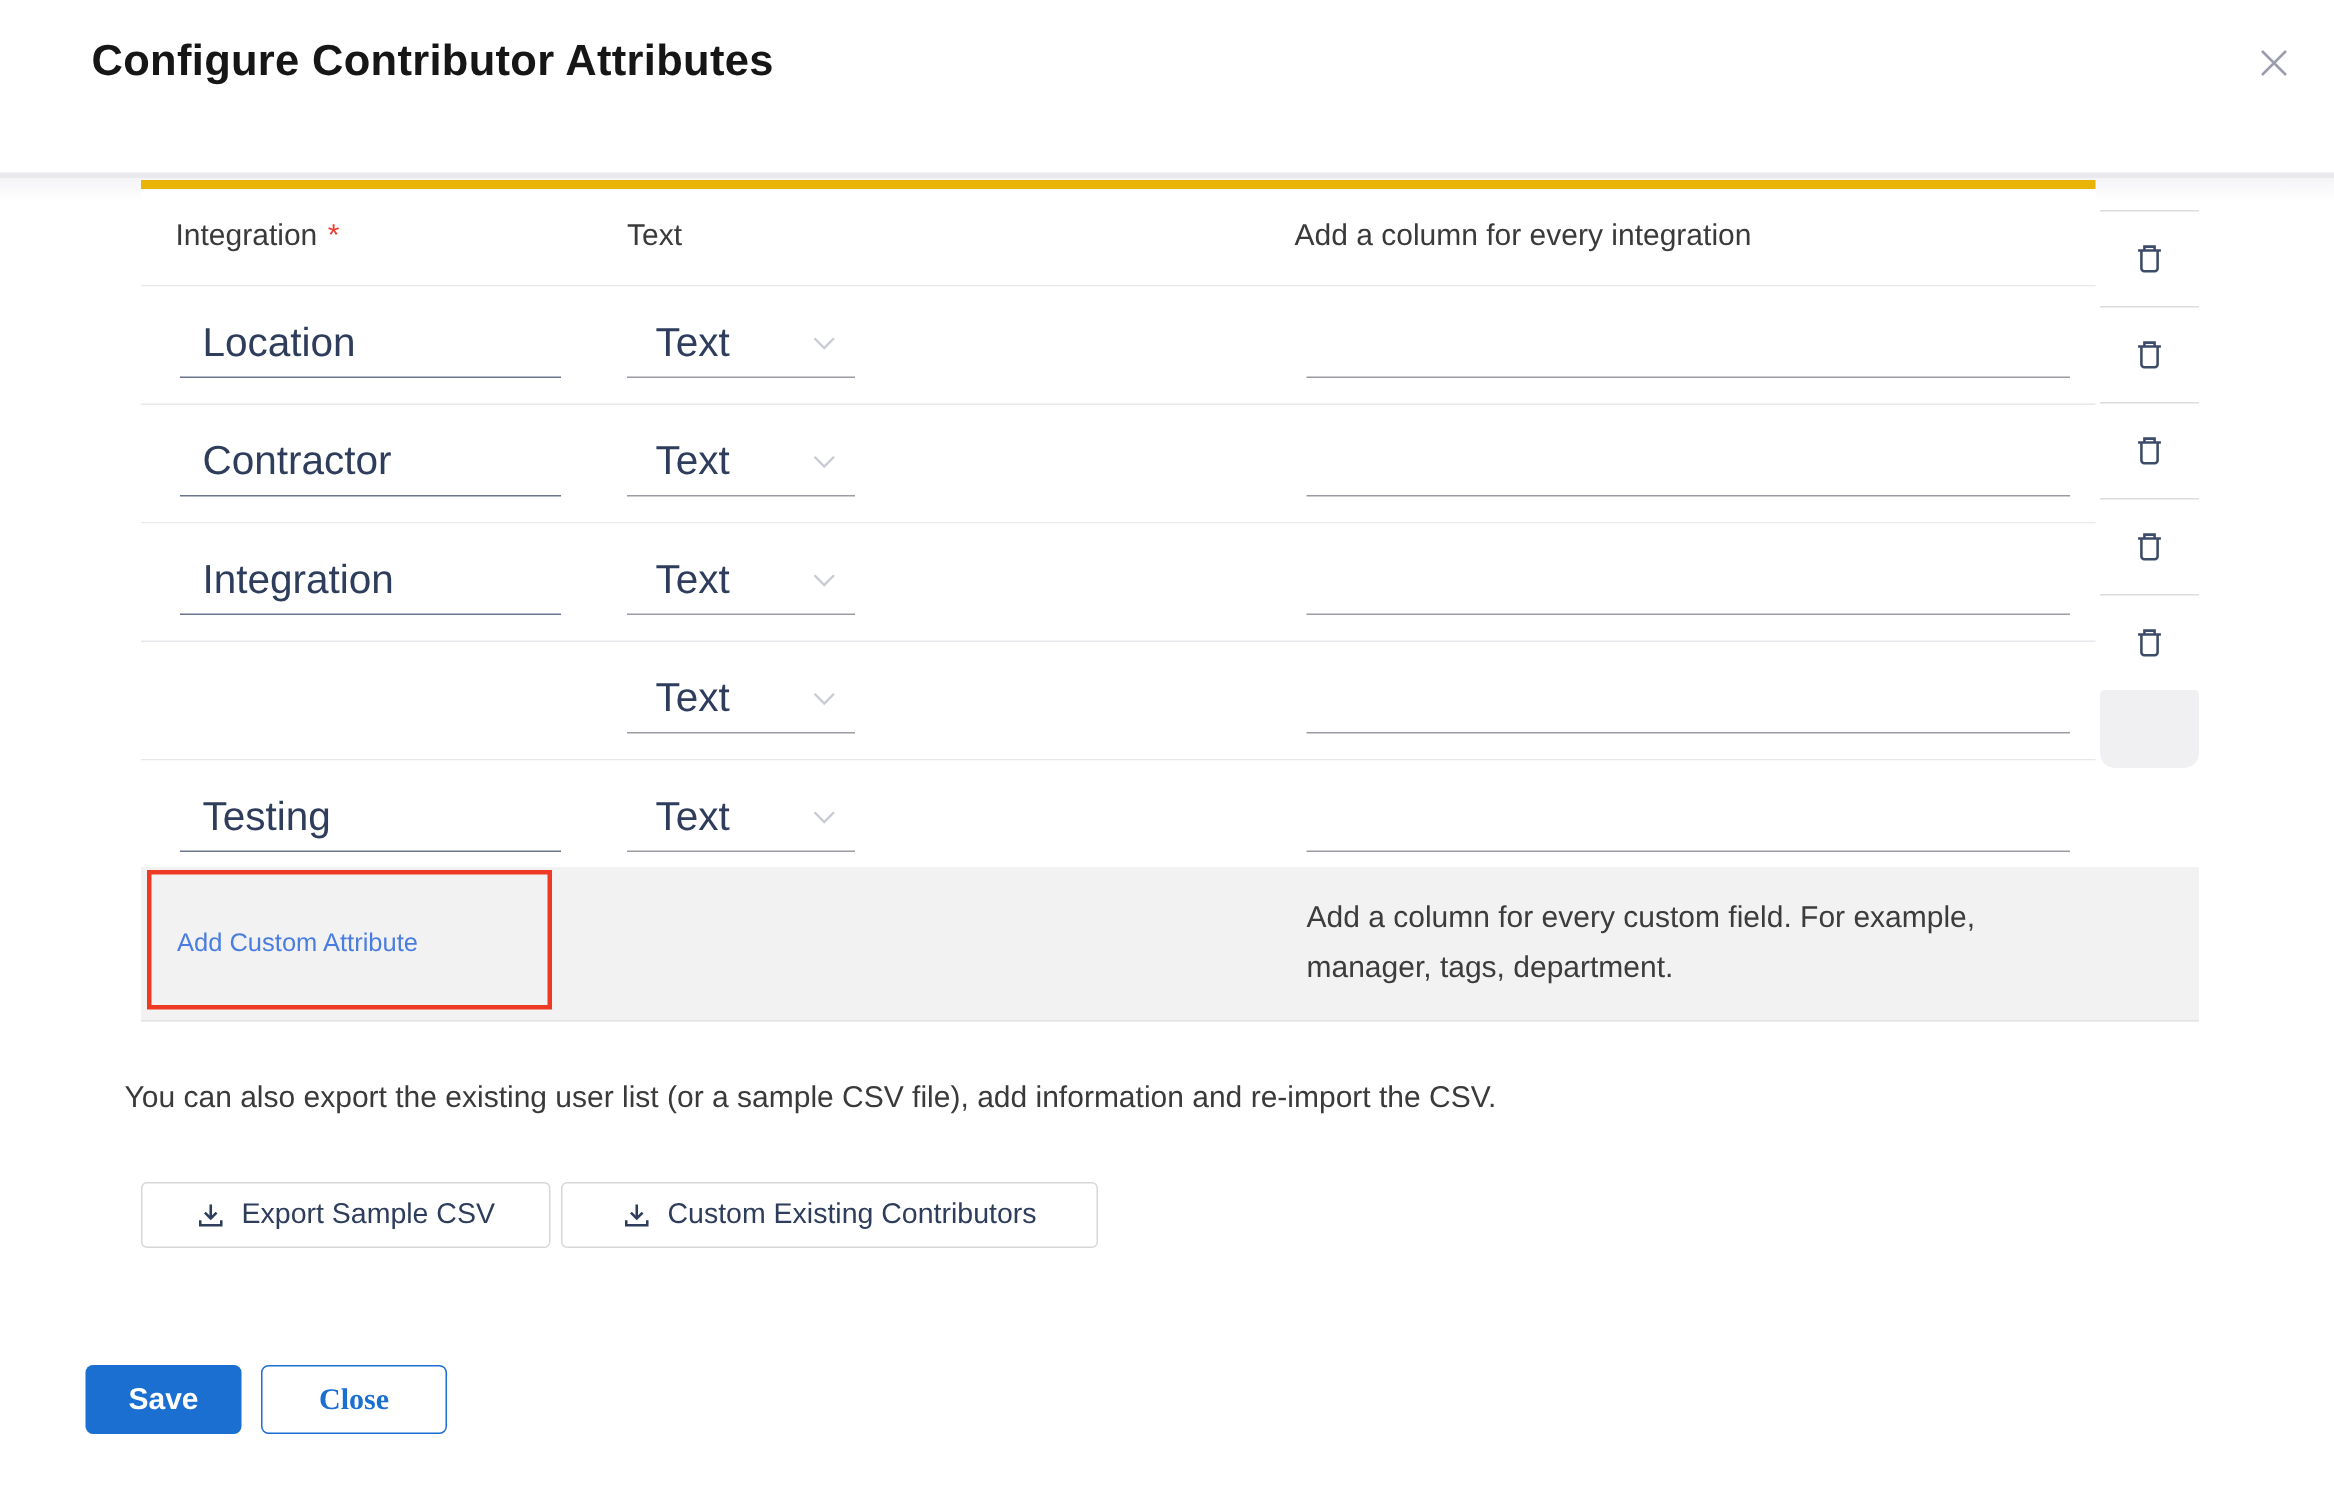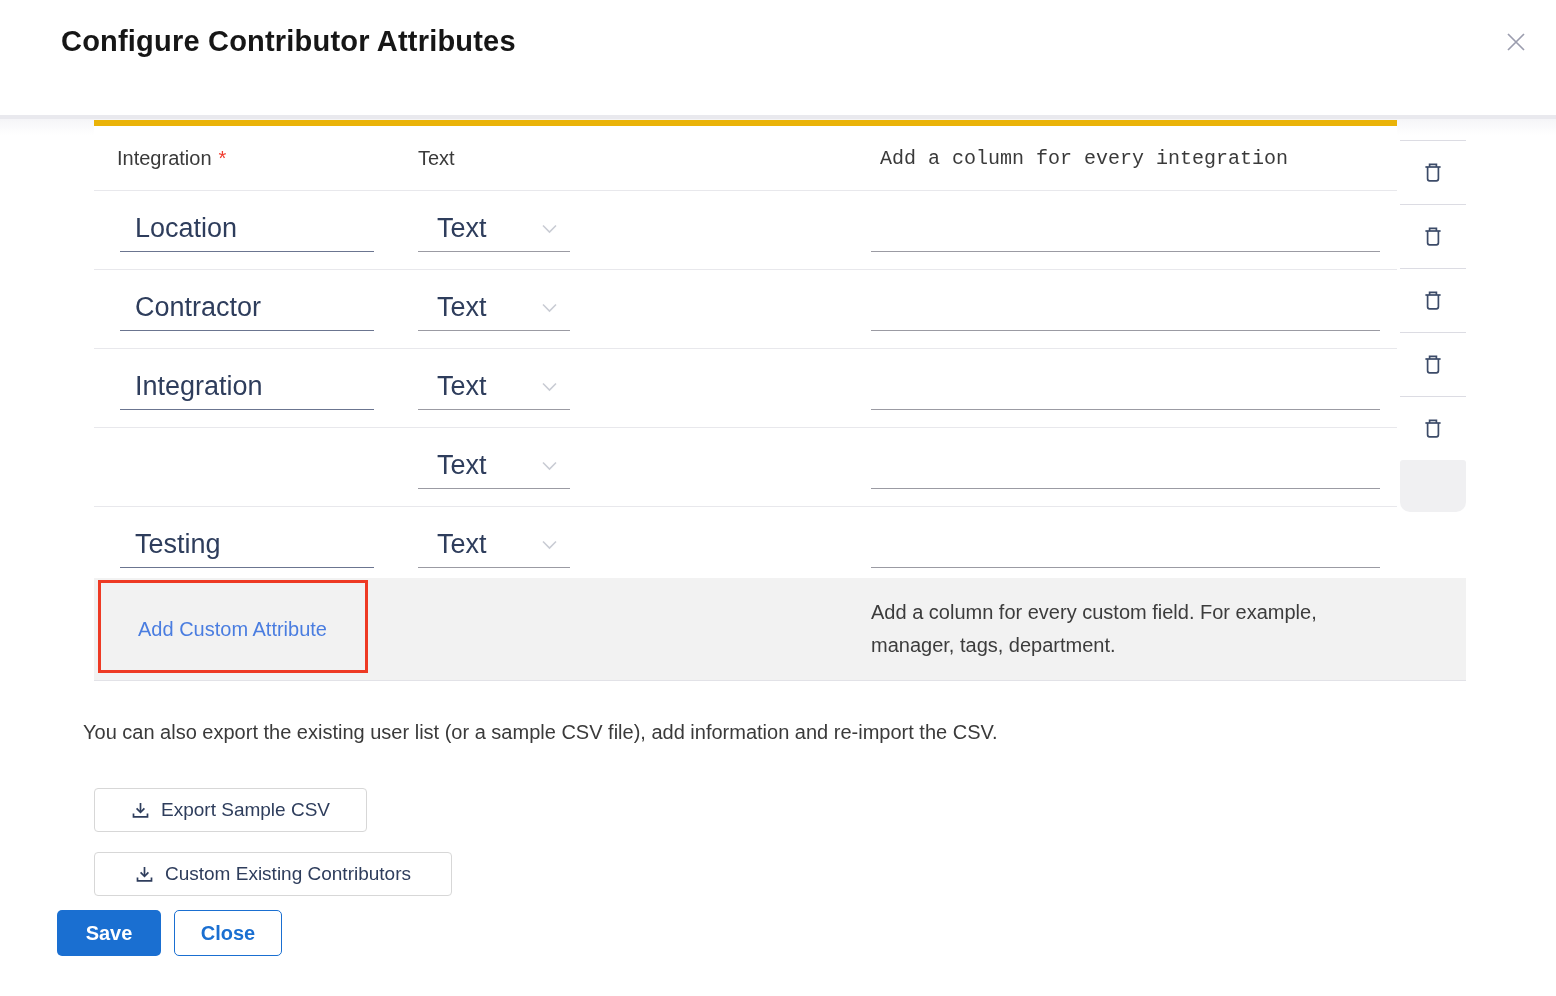--- a/index.html
+++ b/index.html
@@ -32,64 +32,64 @@
   .row { position:relative; border-bottom:1px solid #e8e8ec; background:#fff; }
   .row-integration { height:65px; }
   .row-attr { height:79px; }
   .row-attr.short { height:76px; border-bottom:none; }
 
   .int-name { position:absolute; left:23px; top:50%; transform:translateY(-50%);
     font-size:20px; color:#3a3a3a; }
   .req { color:var(--required-red, #f03b2e); margin-left:7px; font-size:20px; }
   .int-type { position:absolute; left:324px; top:50%; transform:translateY(-50%);
     font-size:20px; color:#3a3a3a; }
-  .int-desc { position:absolute; left:786px; top:50%; transform:translateY(-50%);
-    font-size:20px; color:#3a3a3a;font-family:Liberation Mono, monospace; }
+  .int-desc { position:absolute; left:769px; top:50%; transform:translateY(-50%);
+    font-size:20px; color:#3a3a3a; }
 
   .ucell { position:absolute; top:15px; height:46px; display:flex; align-items:center;
     font-size:27px; color:#2e3d5c; cursor:text; }
   .cell-name  { left:26px;  width:254px; border-bottom:1px solid #6b7590; padding-left:15px; }
   .cell-type  { left:324px; width:152px; border-bottom:1px solid #9b9ba3; padding-left:19px; cursor:pointer; }
   .cell-value { left:777px; width:509px; border-bottom:1px solid #9b9ba3; }
   .chev { position:absolute; right:12px; top:50%; transform:translateY(-50%); }
 
   
   .trash-col { position:absolute; left:1400px; top:140px; width:66px; }
   .trash-cell { width:66px; height:64px; border:none; border-top:1px solid #dcdce3;
     background:transparent; display:flex; align-items:center; justify-content:center; cursor:pointer; }
   .trash-gray { width:66px; height:52px; background:#f0f0f2; border-radius:3px 3px 10px 10px; }
 
   
   .custom-row { position:absolute; left:94px; top:578px; width:1372px; height:103px;
     background:#f2f2f2; border-bottom:1px solid #e2e2e7; }
   .custom-link { position:absolute; left:24px; top:50%; transform:translateY(-50%);
-    font-size:20px; color:var(--link-blue, #4a7de0); text-decoration:none; cursor:pointer;margin-left:20px; }
+    font-size:17px; color:var(--link-blue, #4a7de0); text-decoration:none; cursor:pointer; }
   .red-box { position:absolute; left:4px; top:2px; width:270px; height:93px;
     border:3px solid var(--annotation-red, #ee3a24); pointer-events:none; }
   .custom-desc { position:absolute; left:777px; top:50%; transform:translateY(-50%);
     width:510px; font-size:20px; line-height:33px; color:#3c3c3c; }
 
   
   .export-hint { position:absolute; left:83px; top:719px; width:1200px;
     font-size:20px; line-height:26px; color:#3a3a3a; }
-  .export-buttons { position:absolute; left:94px; top:788px; display:flex; gap:20px;flex-direction:column; }
+  .export-buttons { position:absolute; left:94px; top:788px; display:flex; gap:7px; }
   .export-btn { height:44px; background:#fff; border:1px solid #d7d7d7; border-radius:4px;
     display:inline-flex; align-items:center; justify-content:center; gap:11px;
     font-family:"Liberation Sans", sans-serif; font-size:19px; color:#2e3d5c; cursor:pointer; }
   .export-btn.sample   { width:273px; }
   .export-btn.existing { width:358px; }
 
   
   .footer { position:absolute; left:57px; top:910px; display:flex; gap:13px; }
   .btn-save { width:104px; height:46px; background:var(--accent-blue, #1a6fd1); color:#fff;
     border:none; border-radius:5px; font-family:"Liberation Sans", sans-serif;
     font-size:20px; font-weight:700; cursor:pointer; }
-  .btn-close { width:108px; height:46px; background:#fff; color:var(--accent-blue, #1a6fd1);
+  .btn-close { width:124px; height:46px; background:#fff; color:var(--accent-blue, #1a6fd1);
     border:1px solid var(--accent-blue, #1a6fd1); border-radius:5px;
-    font-family:Liberation Sans, sans-serif; font-size:20px; font-weight:700; cursor:pointer; }
+    font-family:Liberation Serif, serif; font-size:20px; font-weight:700; cursor:pointer; }
 </style>
 </head>
 <body>
 
 <div class="screen">
 
   <h1 class="page-title">Configure Contributor Attributes</h1>
 
   <button class="modal-close">
     <svg width="26" height="26" viewBox="0 0 26 26" fill="none">

